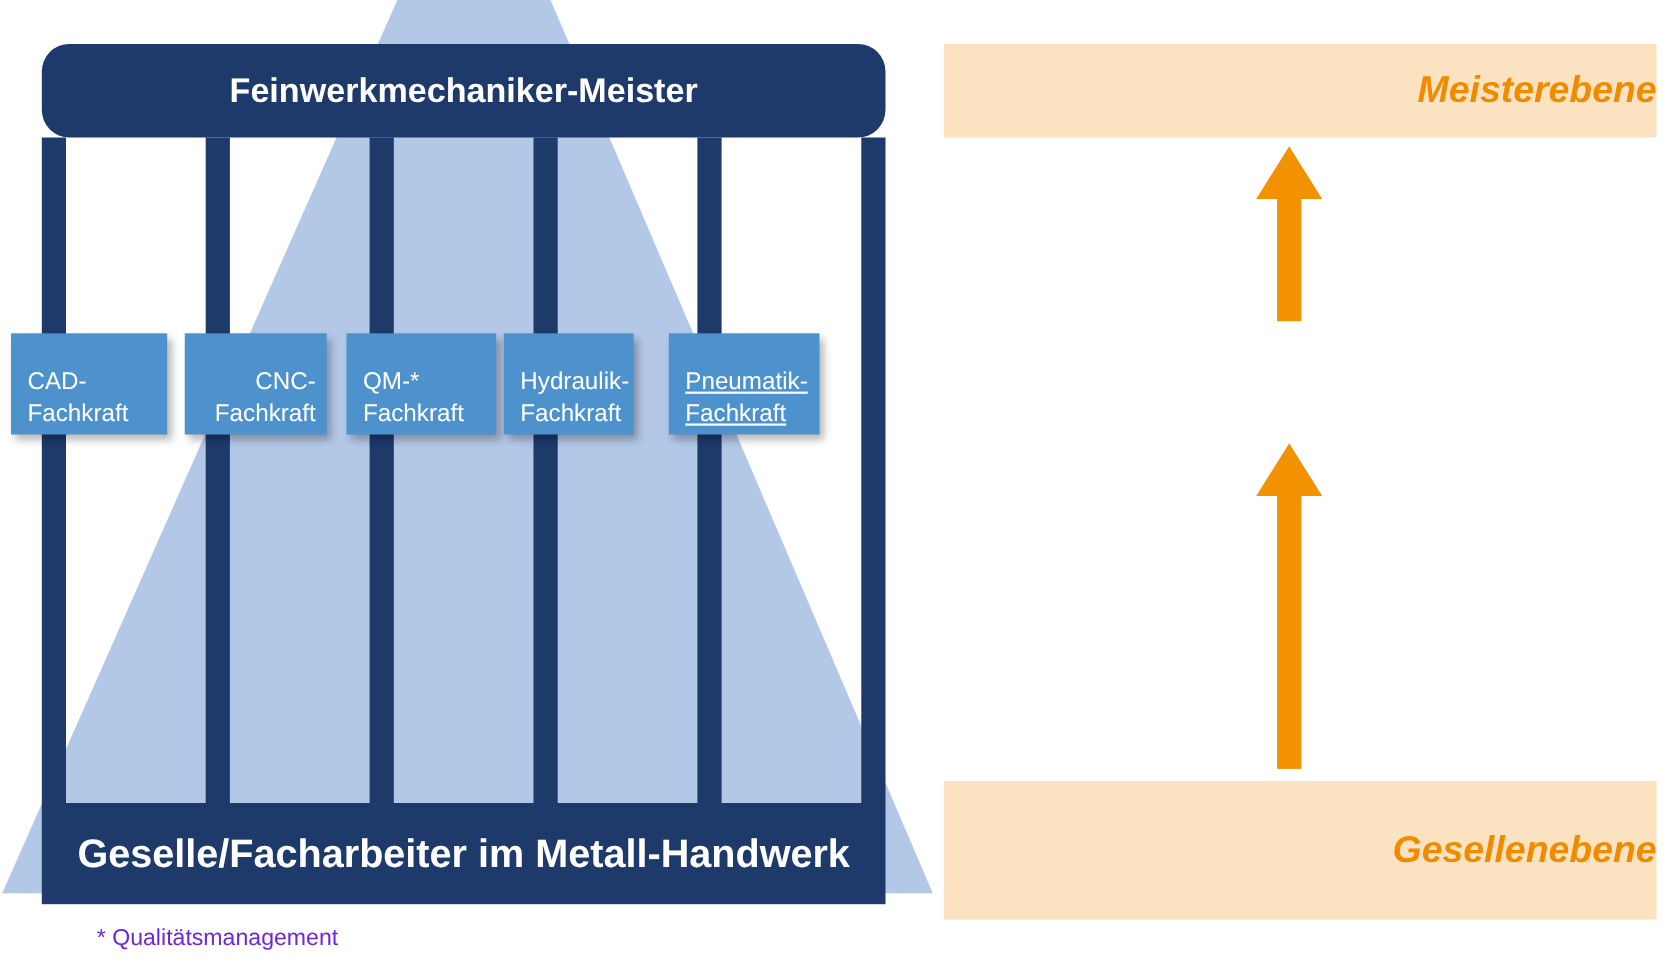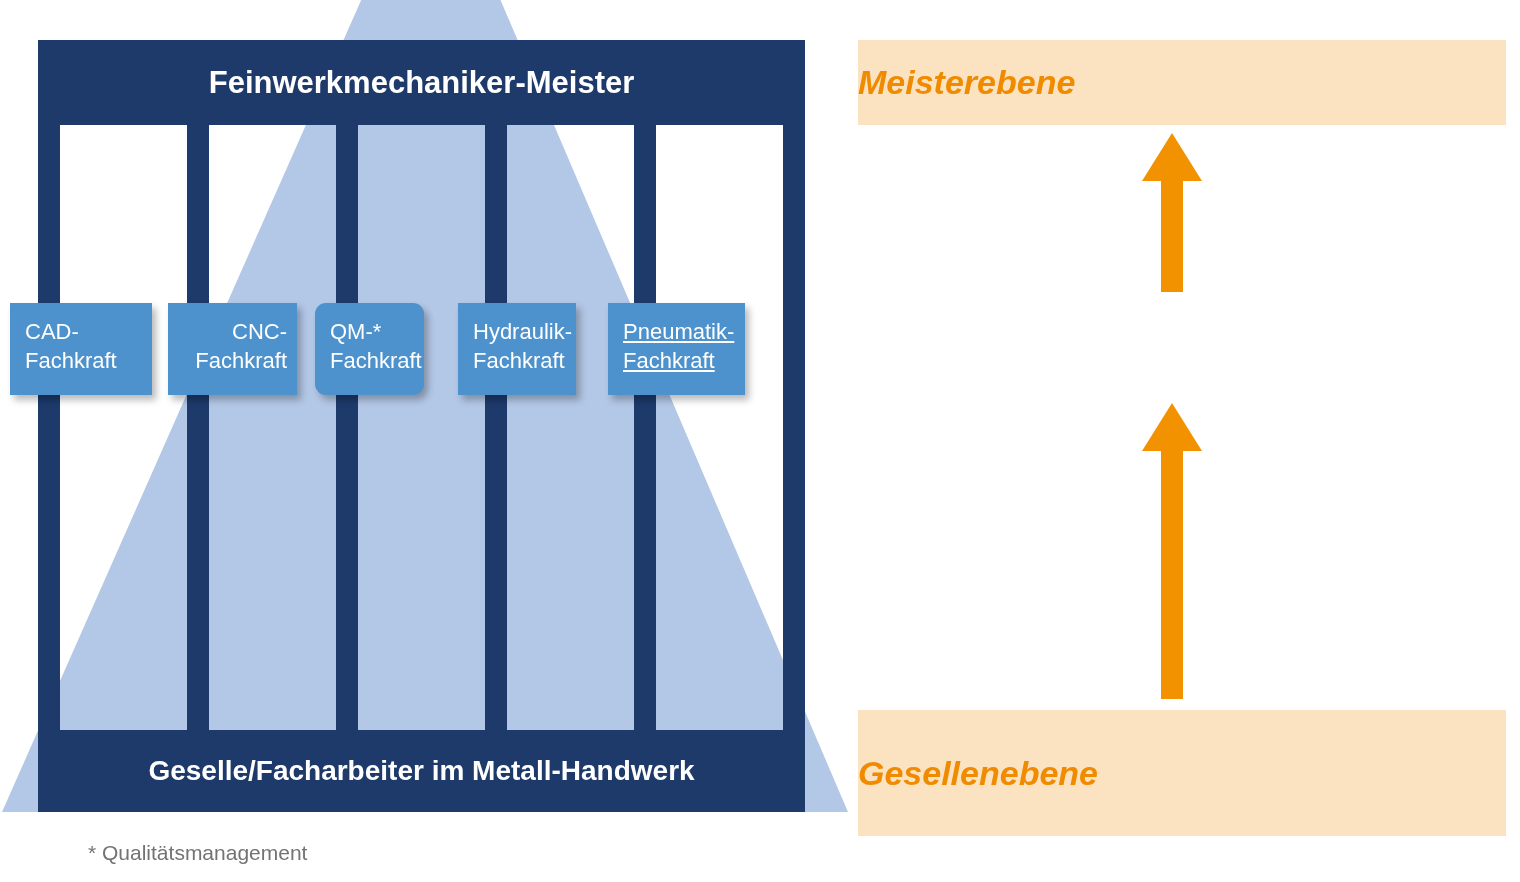--- a/index.html
+++ b/index.html
@@ -43,60 +43,60 @@
     width: 767px;
     background: #1d3a6b;
     color: #ffffff;
     font-weight: bold;
     display: flex;
     align-items: center;
     justify-content: center;
     z-index: 2;
     text-align: center;
   }
-  .bar-top    { top: 40px;  height: 85px; font-size: 31px; }
-  .bar-bottom { top: 730px; height: 82px; font-size: 28px; }
+  .bar-top    { top: 40px;  height: 85px; font-size: 31px; border-radius: 25px; }
+  .bar-bottom { top: 730px; height: 92px; font-size: 36px; }
 
   .spec-box {
     position: absolute;
     top: 303px;
     height: 92px;
     background: #4d92cc;
     color: #ffffff;
     font-size: 22px;
     line-height: 29px;
-    padding: 14px 10px 0 15px;
+    padding: 29px 10px 0 15px;
     box-shadow: 4px 5px 7px rgba(0,0,0,0.28);
     z-index: 3;
   }
   .spec-box .l1, .spec-box .l2 { display: block; white-space: nowrap; }
   .box-0 { left: 10px;  width: 142px; }
   .box-1 { left: 168px; width: 129px; text-align: right; }
-  .box-2 { left: 315px; width: 109px; border-radius: 11px; }
+  .box-2 { left: 315px; width: 136px; }
   .box-3 { left: 458px; width: 118px; }
   .box-4 { left: 608px; width: 137px; text-decoration: underline; }
 
   .footnote {
     position: absolute;
     left: 88px;
     top: 841px;
-    color: #737373;
+    color: #6d28d9;
     font-size: 21px;
     z-index: 2;
   }
 
   
   .band {
     position: absolute;
     left: 858px;
     width: 648px;
     background: #fbe3c2;
     display: flex;
     align-items: center;
-    justify-content: flex-start;
+    justify-content: flex-end;
     color: #f08b00;
     font-size: 34px;
     font-weight: bold;
     font-style: italic;
     z-index: 2;
   }
   .band-meister      { top: 40px;  height: 85px; }
   .band-spezialisten { top: 303px; height: 94px; }
   .band-gesellen     { top: 710px; height: 126px; }
 

